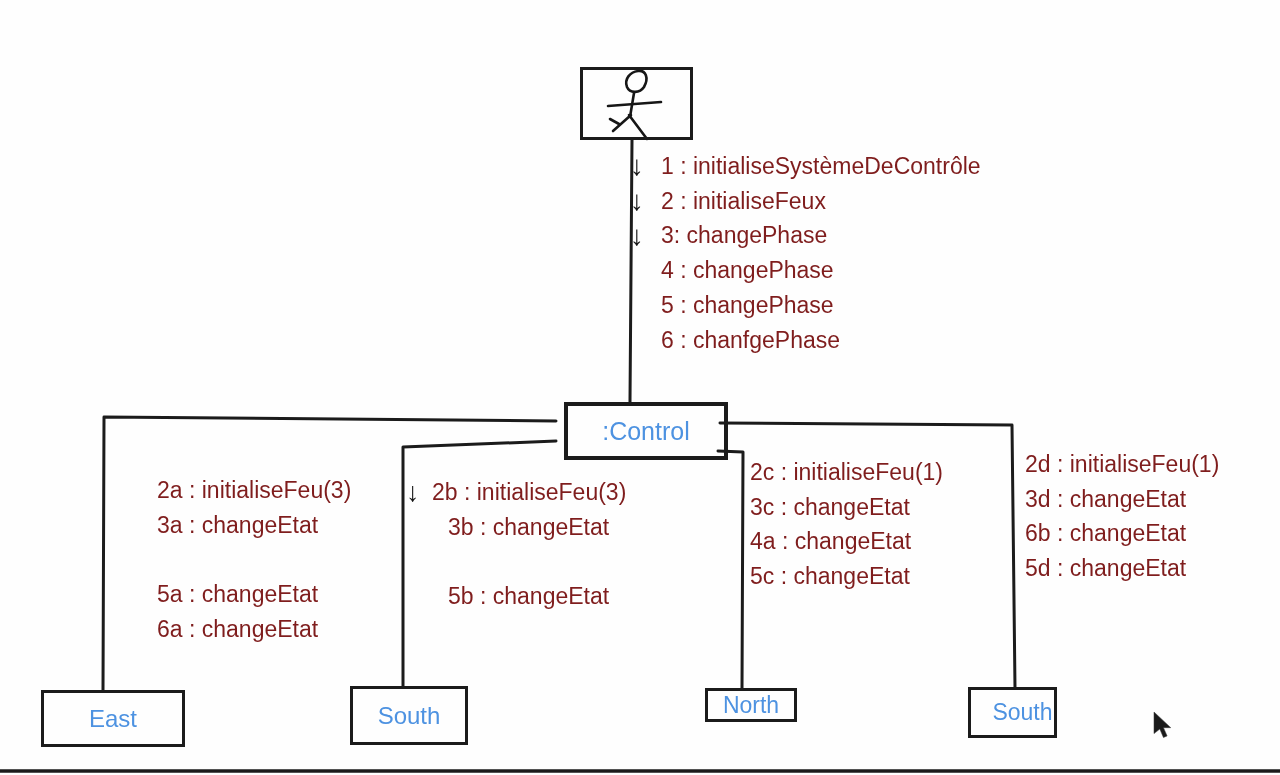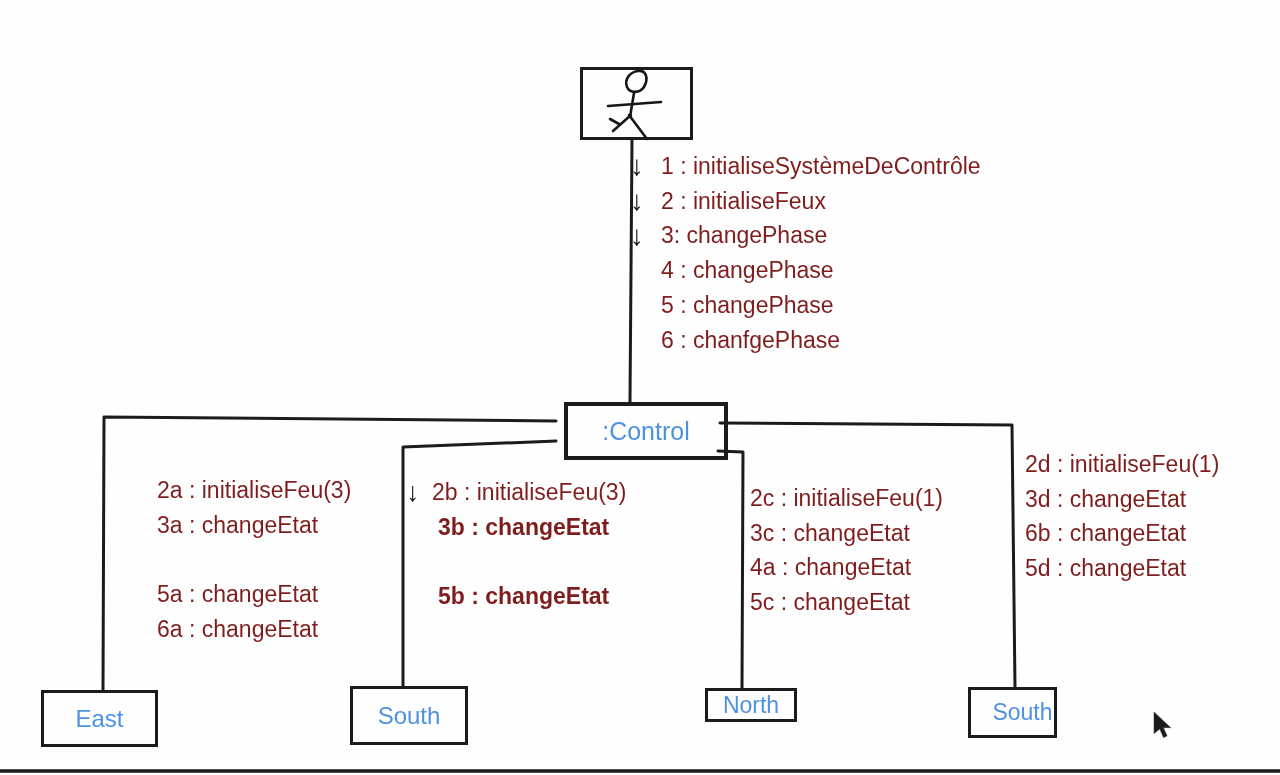--- a/index.html
+++ b/index.html
@@ -12,42 +12,42 @@
   
   #ink {position:absolute; left:0; top:0; z-index:1; pointer-events:none;}
   
   .node-box {
     position:absolute; z-index:2; border:3px solid #1b1b1b; background:transparent;
     display:flex; align-items:center; justify-content:center;
     color:#4d92e1; font-size:24px;
   }
   #actor-box  {left:580px; top:67px;  width:113px; height:73px;}
   #control-box{left:556px; top:402px; width:164px; height:58px; border-width:4px; font-size:25px;margin-left:8px;}
-  #east-box   {left:41px;  top:690px; width:117px; height:57px;text-align:center;}
+  #east-box   {left:41px;  top:690px; width:144px; height:57px;text-align:center;}
   #west-box   {left:350px; top:686px; width:118px; height:59px;}
   #north-box  {left:705px; top:688px; width:92px;  height:34px; font-size:23px;}
   #south-box  {left:968px; top:687px; width:89px;  height:51px; font-size:23px;padding-left:20px;}
   
   .msg-block {position:absolute; z-index:3;}
   #actor-messages {left:630px; top:149px;}
   #east-messages  {left:128px; top:473px;margin-left:29px;}
   #west-messages  {left:406px; top:475px;}
-  #north-messages {left:750px; top:481px;}
+  #north-messages {left:750px; top:455px;}
   #south-messages {left:1025px; top:447px;}
   .msg-row {height:34.8px; display:flex; align-items:center; white-space:nowrap;}
   .msg-row .arrow {
     display:inline-block; width:31px; font-size:28px; color:#161616;
     line-height:1; flex:0 0 31px;
   }
   .msg-row .b-arrow {
     display:inline-block; width:26px; font-size:27px; color:#161616;
     line-height:1; flex:0 0 26px;
   }
   .msg-row .txt {font-size:23px; color:#7f1d1d;}
-  .msg-row.indent {padding-left:32px;font-weight:bold;}
+  .msg-row.indent {padding-left:42px;}
 </style>
 </head>
 <body>
 
 <div class="stage">
 
   <svg id="ink" width="1280" height="775" viewBox="0 0 1280 775">
     <g stroke="#1b1b1b" stroke-width="3" fill="none" stroke-linecap="round" stroke-linejoin="round">
       <polyline points="632,140 630,402"></polyline>
       <polyline points="556,421 104,417 103,691"></polyline>

